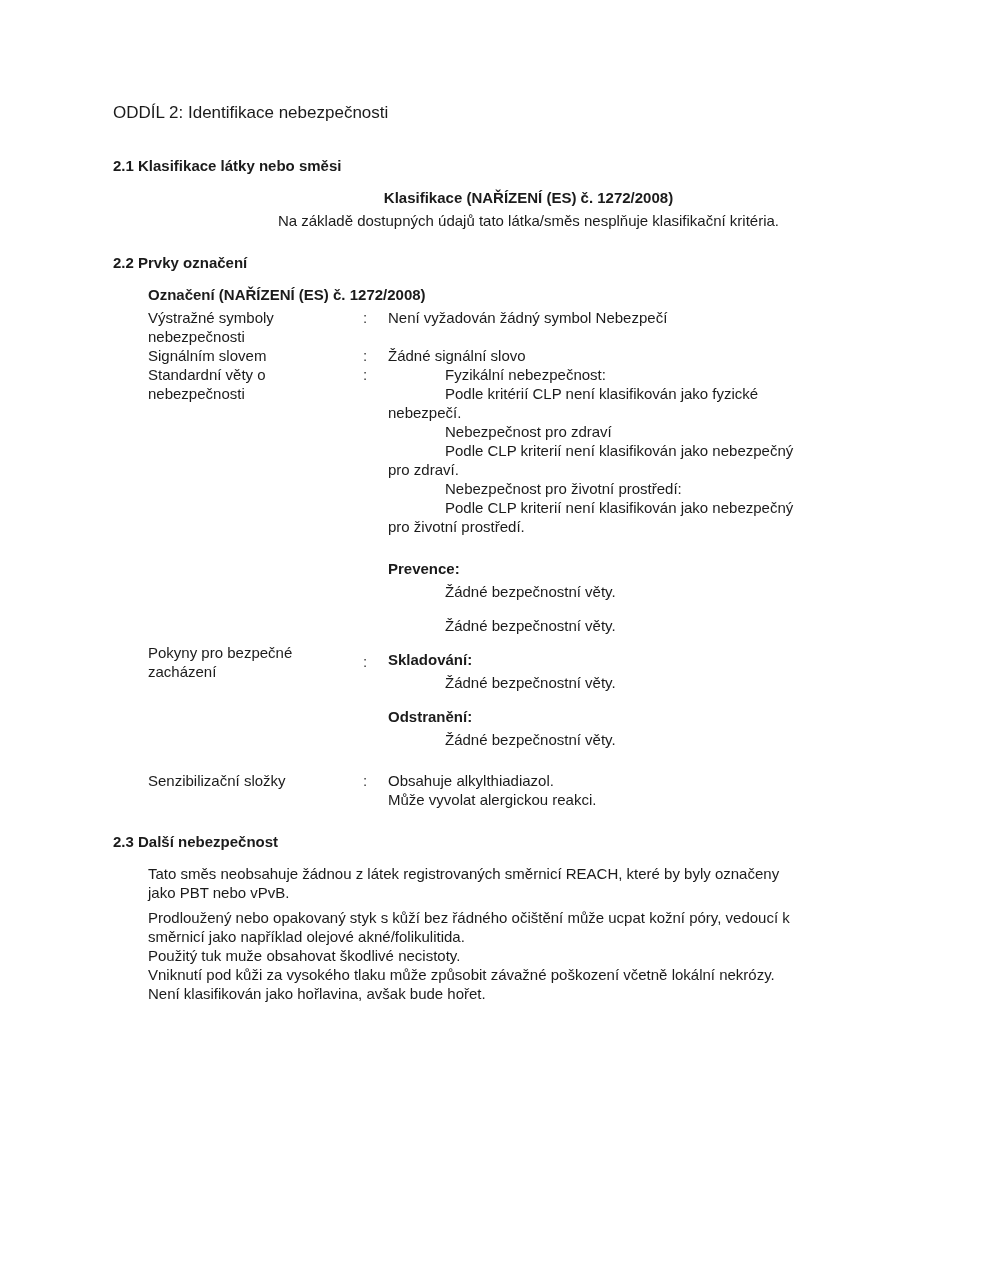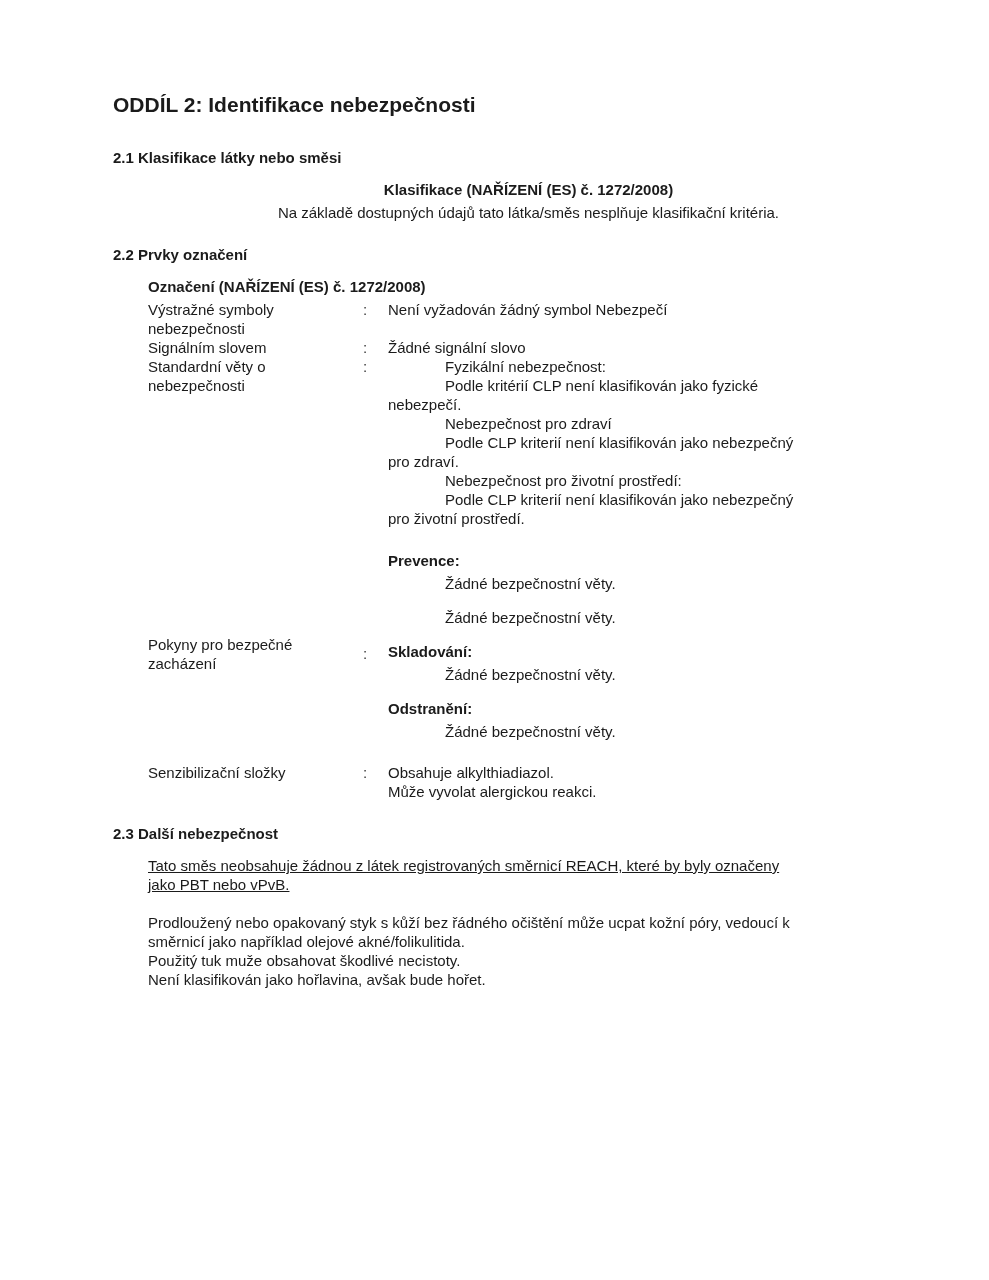--- a/index.html
+++ b/index.html
@@ -9,45 +9,45 @@
     height: 1280px;
     background: #ffffff;
     color: #1b1b1b;
     font-family: "Liberation Sans", "DejaVu Sans", sans-serif;
     font-size: 15px;
     line-height: 19px;
     overflow: hidden;
   }
   .page { padding: 95px 80px 0 113px; }
   .section-title {
-    font-size: 21px;
+    font-size: 17px;
     line-height: 20px;
-    font-weight: 700;
-    margin: 0 0 33px 0;
+    font-weight: 400;
+    margin: 8px 0 33px 0;
     white-space: nowrap;
   }
   .h2 { font-weight: 700; margin: 0 0 13px 0; white-space: nowrap; }
   .h3 { font-weight: 700; margin: 0 0 4px 0; white-space: nowrap; }
   .sub { margin-left: 35px; }
   .s21-block { margin-bottom: 23px; text-align: center; }
   .labelled-rows { margin-top: 0; }
   .row { display: flex; align-items: flex-start; }
   .lbl { width: 215px; flex: none; }
   .sep { width: 25px; flex: none; color: #3a3a3a; }
   .val { flex: 1; }
   .line { white-space: nowrap; }
   .ind { padding-left: 57px; }
   .row-hazard-statements { margin-bottom: 23px; }
   .row-precaution { margin-bottom: 7px; align-items: center; }
   .pg { margin-bottom: 15px; }
   .pg-title { font-weight: 700; margin-bottom: 4px; white-space: nowrap; }
   .pg-text { padding-left: 57px; white-space: nowrap; }
   .sds-note { margin-bottom: 18px; white-space: nowrap; }
   .row-sensitizing { margin-bottom: 23px; }
-  .s23-para1 { margin-bottom: 19px; text-decoration: underline; }
+  .s23-para1 { margin-bottom: 6px; }
 </style>
 </head>
 <body>
 
 <div class="page">
 
   <div class="section-title">ODDÍL 2: Identifikace nebezpečnosti</div>
 
   <div>
     <div class="h2">2.1 Klasifikace látky nebo směsi</div>
@@ -149,18 +149,19 @@
     <div class="h2">2.3 Další nebezpečnost</div>
     <div class="sub">
       <div class="s23-para1">
         <div class="line">Tato směs neobsahuje žádnou z látek registrovaných směrnicí REACH, které by byly označeny</div>
         <div class="line">jako PBT nebo vPvB.</div>
       </div>
       <div>
         <div class="line">Prodloužený nebo opakovaný styk s kůží bez řádného očištění může ucpat kožní póry, vedoucí k</div>
         <div class="line">směrnicí jako například olejové akné/folikulitida.</div>
         <div class="line">Použitý tuk muže obsahovat škodlivé necistoty.</div>
+        <div class="line">Vniknutí pod kůži za vysokého tlaku může způsobit závažné poškození včetně lokální nekrózy.</div>
         <div class="line">Není klasifikován jako hořlavina, avšak bude hořet.</div>
       </div>
     </div>
   </div>
 
 </div>
 
 </body></html>

